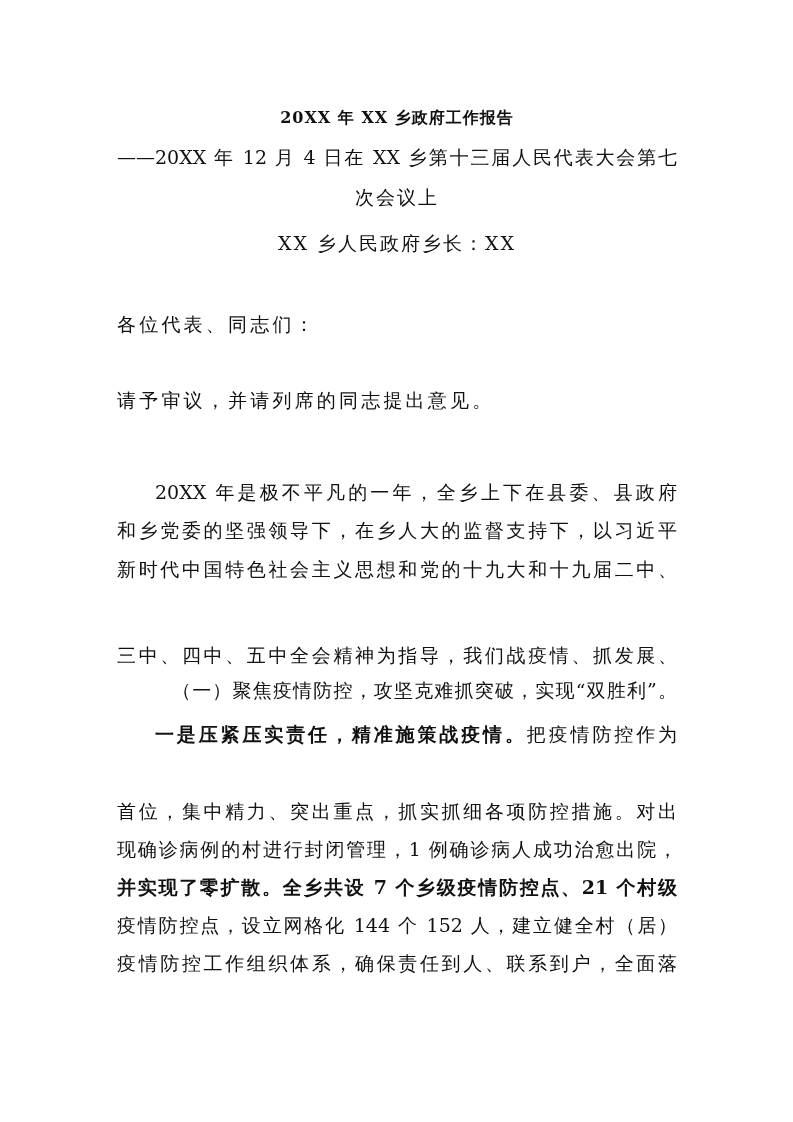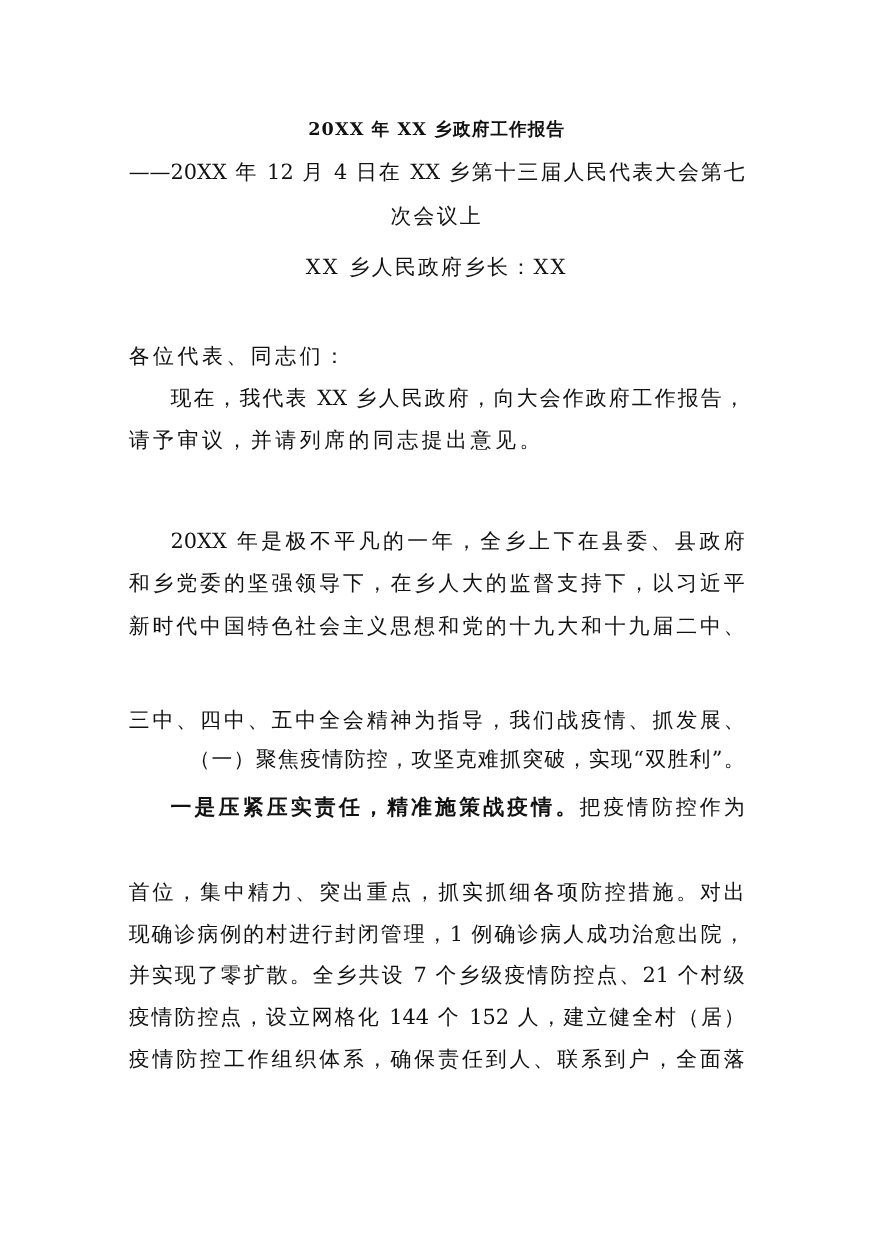--- a/index.html
+++ b/index.html
@@ -19,33 +19,32 @@
 
 <div class="page">
 
   <div class="line center title" style="top:106px;">20XX 年 XX 乡政府工作报告</div>
   <div class="line just" style="top:145px; letter-spacing:0;">——20XX 年 12 月 4 日在 XX 乡第十三届人民代表大会第七</div>
   <div class="line center" style="top:185px;">次会议上</div>
   <div class="line center" style="top:231px;">XX 乡人民政府乡长：XX</div>
 
   <div class="line" style="top:312px;">各位代表、同志们：</div>
 
-  <div class="line just indent" style="top:350px; width:522px;">现在，我代表 XX 乡人民政府，向大会作政府工作报告，</div>
   <div class="line" style="top:388px;">请予审议，并请列席的同志提出意见。</div>
 
 
   <div class="line just indent" style="top:480px; width:522px;">20XX 年是极不平凡的一年，全乡上下在县委、县政府</div>
   <div class="line just" style="top:518px;">和乡党委的坚强领导下，在乡人大的监督支持下，以习近平</div>
   <div class="line just" style="top:557px;">新时代中国特色社会主义思想和党的十九大和十九届二中、</div>
   <div class="line just" style="top:595px;margin-top:48px;">三中、四中、五中全会精神为指导，我们战疫情、抓发展、</div>
 
   <div class="line just indent" style="top:678px; width:505px; padding-left:55px;">（一）聚焦疫情防控，攻坚克难抓突破，实现“双胜利”。</div>
 
   <div class="line just indent" style="top:722px; width:522px;">
     <span class="bold">一是压紧压实责任，精准施策战疫情。</span><span>把疫情防控作为</span>
   </div>
   <div class="line just" style="top:799px;">首位，集中精力、突出重点，抓实抓细各项防控措施。对出</div>
   <div class="line just" style="top:837px;">现确诊病例的村进行封闭管理，1 例确诊病人成功治愈出院，</div>
-  <div class="line just" style="top:875px;">并实现了零扩散。全乡共设 7 个乡级疫情防控点、21 个村级</div>
+  <div class="line just" style="top:875px;font-weight:bold;">并实现了零扩散。全乡共设 7 个乡级疫情防控点、21 个村级</div>
   <div class="line just" style="top:913px;">疫情防控点，设立网格化 144 个 152 人，建立健全村（居）</div>
   <div class="line just" style="top:951px;">疫情防控工作组织体系，确保责任到人、联系到户，全面落</div>
 
 </div>
 
 </body></html>

